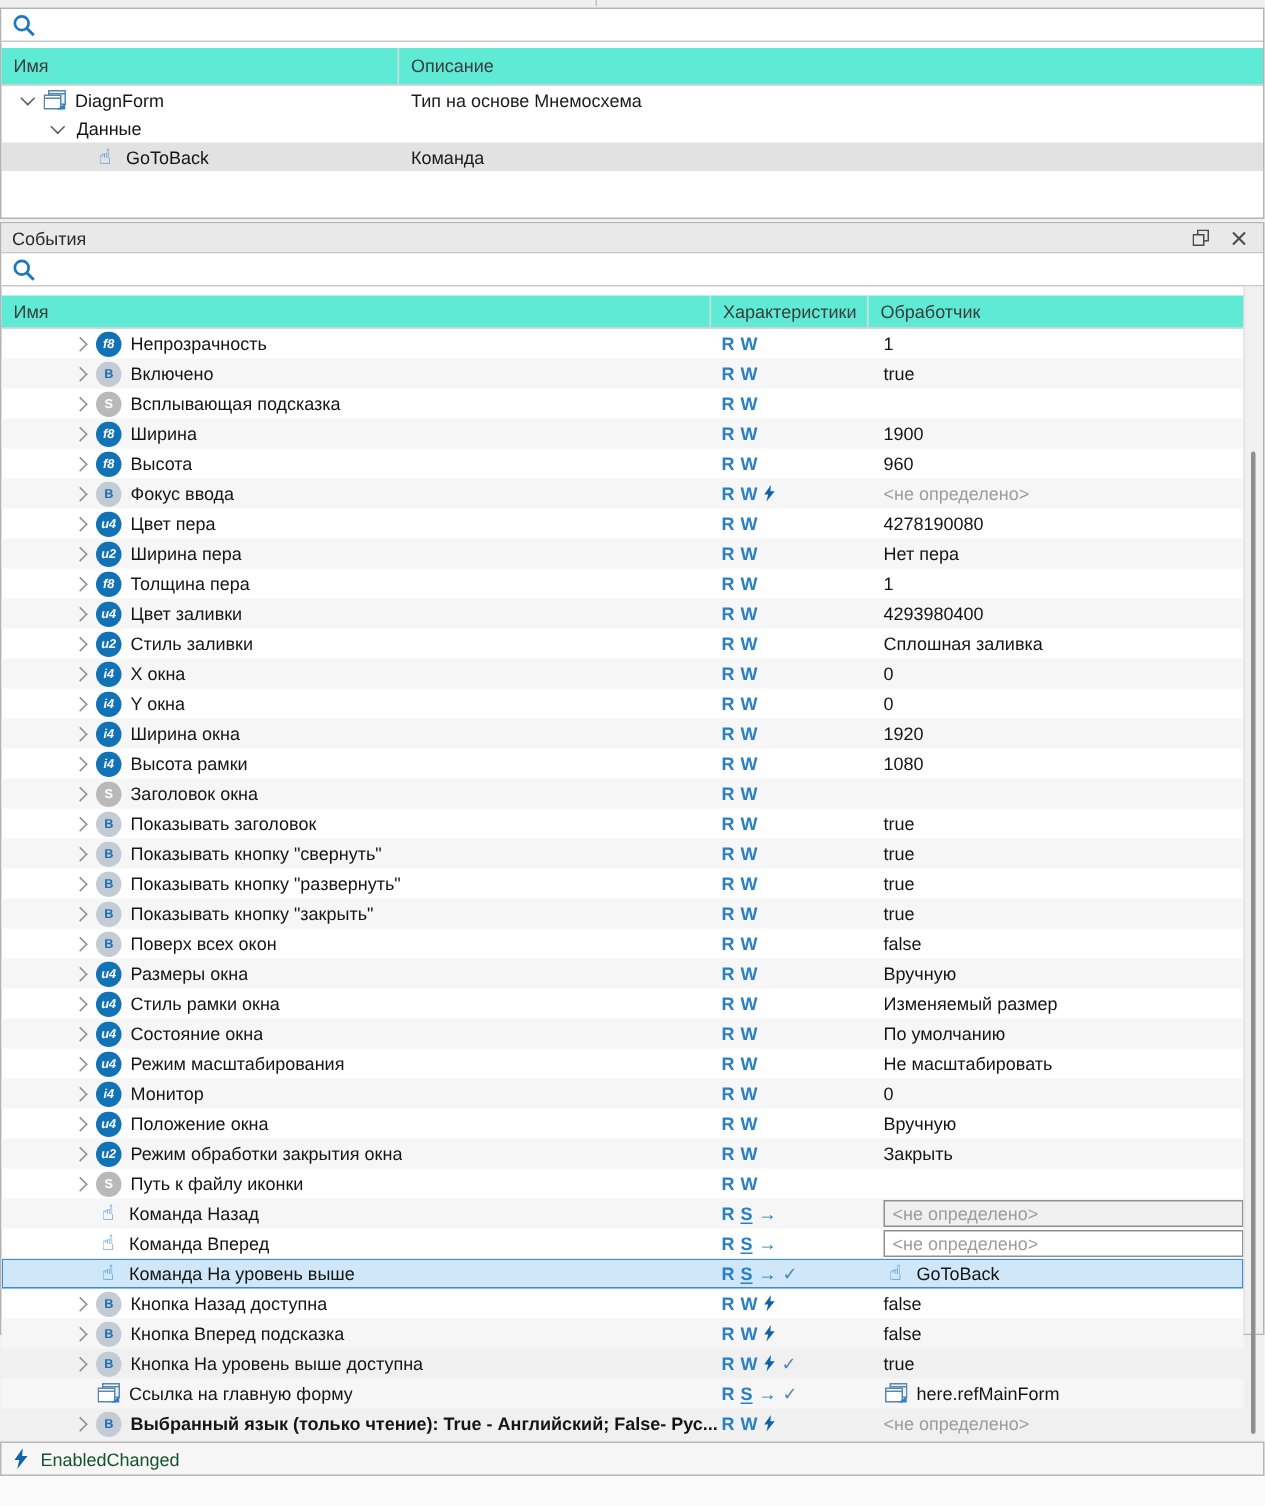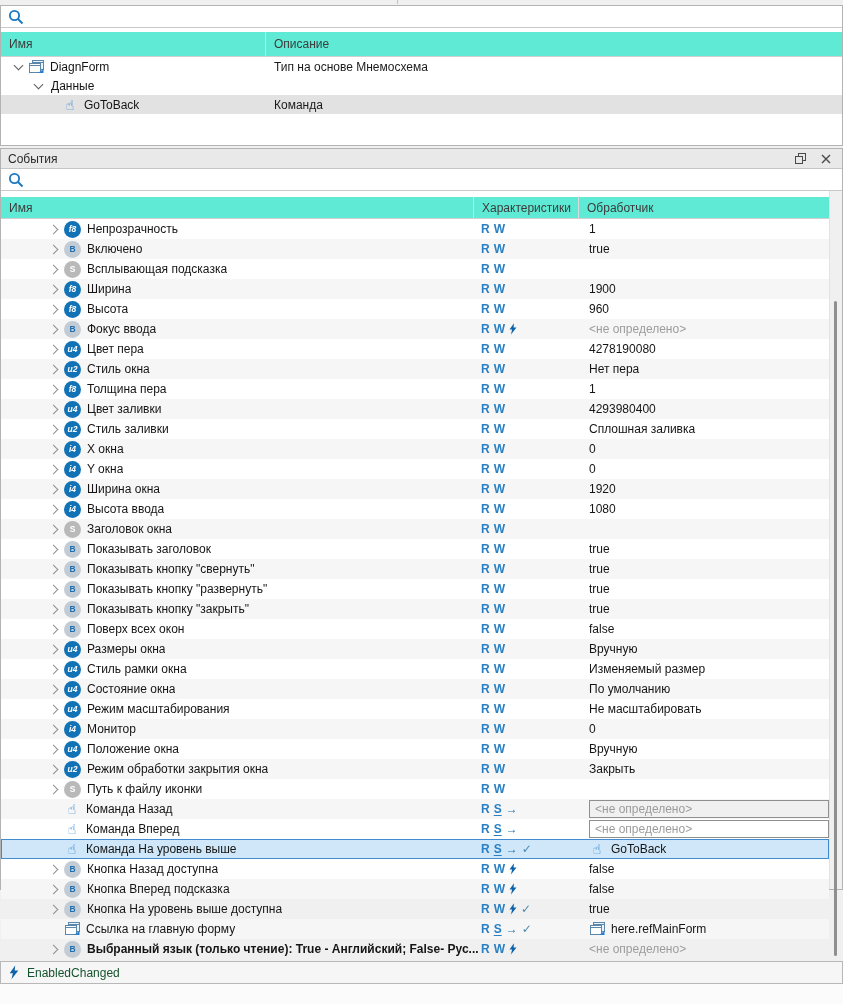--- a/index.html
+++ b/index.html
@@ -256,21 +256,21 @@
             <span class="ch-t">W</span>
           </div>
           <div class="cell-value">
             <span class="vtext">4278190080</span>
           </div>
         </div>
         <div class="erow alt">
           <div class="cell-name">
             <span class="chev right"></span>
             <span class="badge badge-blue">u2</span>
-            <span class="nlabel">Стиль окна</span>
+            <span class="nlabel">Ширина пера</span>
           </div>
           <div class="cell-chars">
             <span class="ch-t">R</span>
             <span class="ch-t">W</span>
           </div>
           <div class="cell-value">
             <span class="vtext">Нет пера</span>
           </div>
         </div>
         <div class="erow">
@@ -354,21 +354,21 @@
             <span class="ch-t">W</span>
           </div>
           <div class="cell-value">
             <span class="vtext">1920</span>
           </div>
         </div>
         <div class="erow">
           <div class="cell-name">
             <span class="chev right"></span>
             <span class="badge badge-blue">i4</span>
-            <span class="nlabel">Высота ввода</span>
+            <span class="nlabel">Высота рамки</span>
           </div>
           <div class="cell-chars">
             <span class="ch-t">R</span>
             <span class="ch-t">W</span>
           </div>
           <div class="cell-value">
             <span class="vtext">1080</span>
           </div>
         </div>
         <div class="erow alt">

